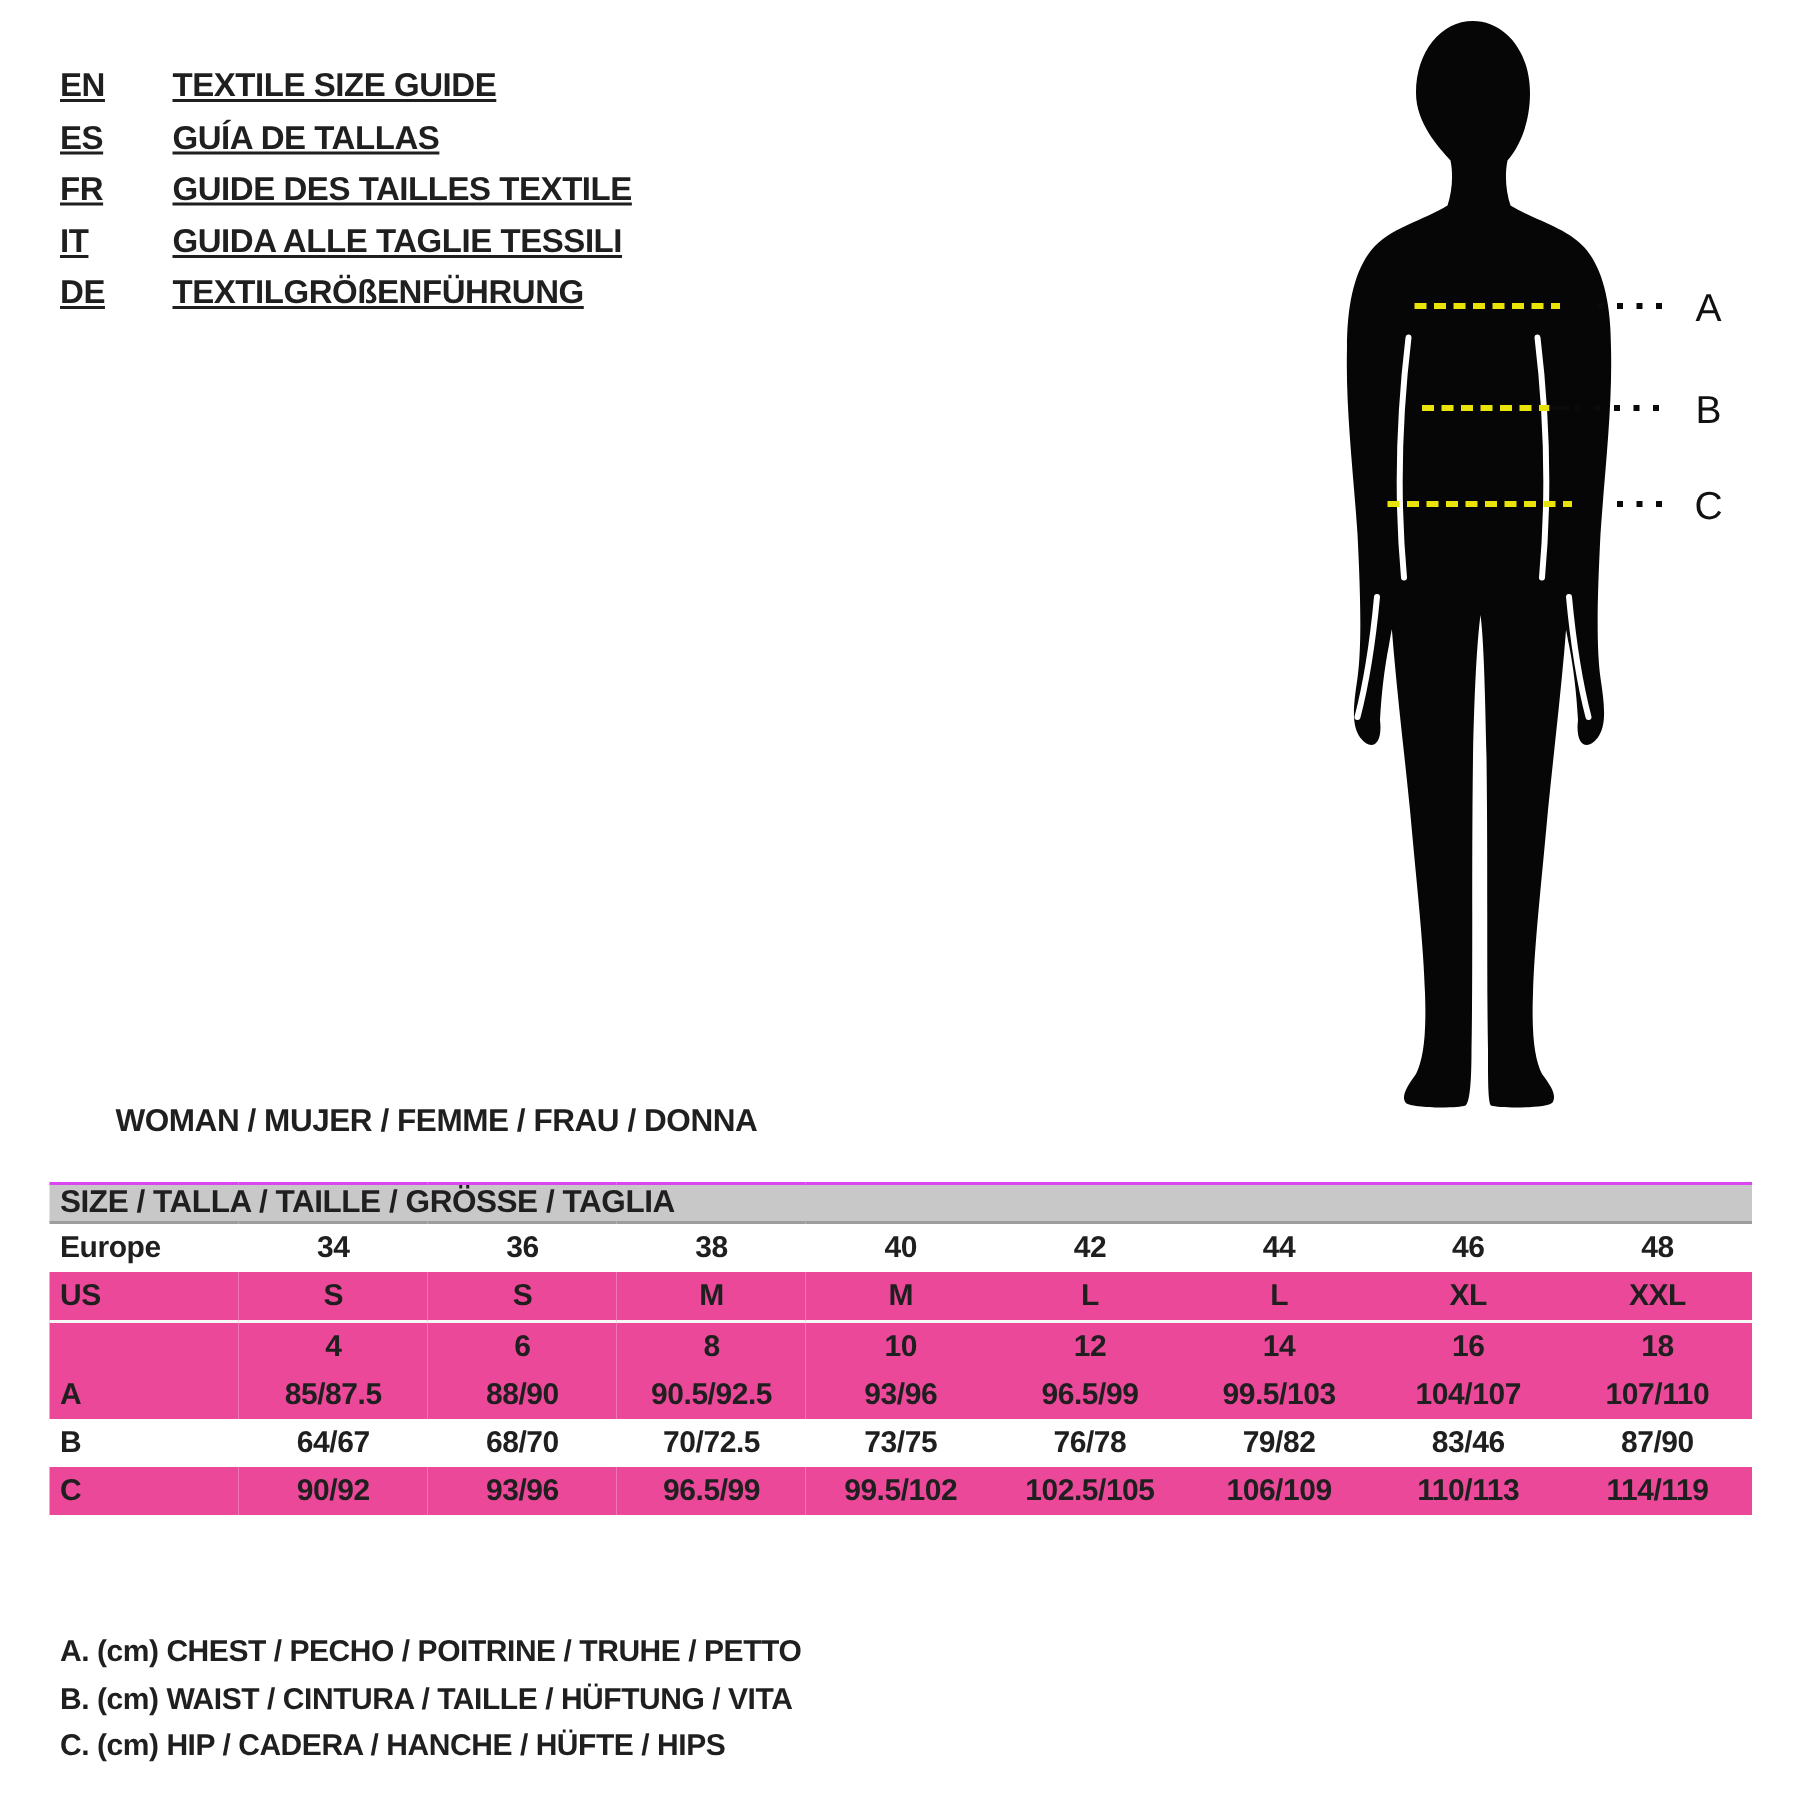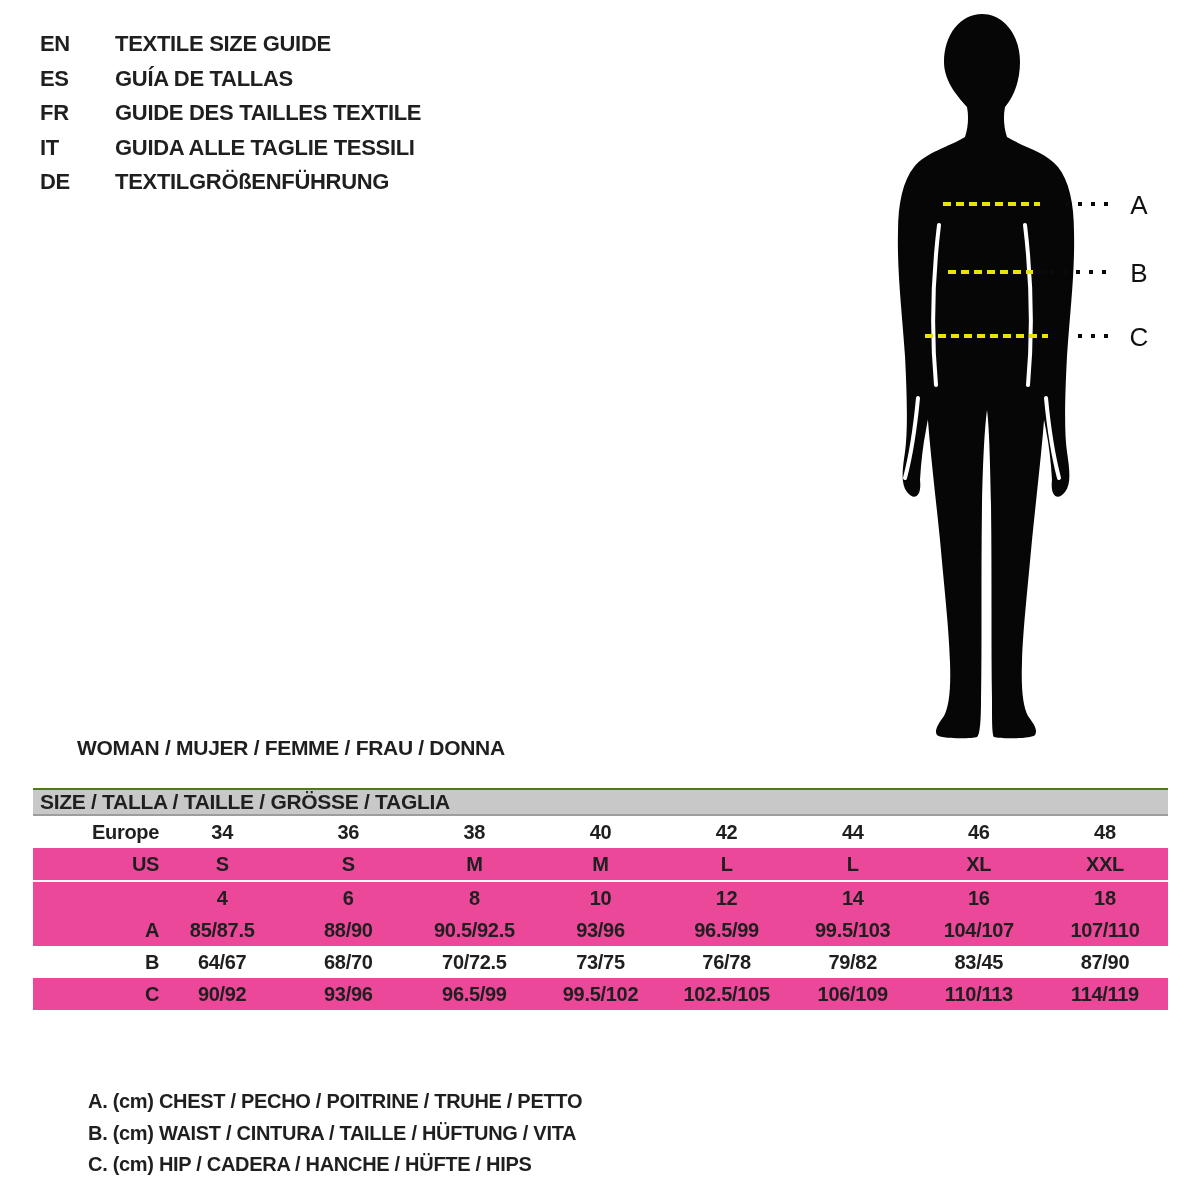--- a/index.html
+++ b/index.html
@@ -2,21 +2,21 @@
 <html><head>
 <meta charset="utf-8">
 <style>
   html,body{margin:0;padding:0;background:#ffffff;}
   body{
     width:1200px;height:1200px;position:relative;overflow:hidden;
     font-family:"Liberation Sans","DejaVu Sans",sans-serif;
     color:#1f1f1f;-webkit-font-smoothing:antialiased;
   }
   
-  .lang-block{position:absolute;left:40px;top:27px;}
+  .lang-block{position:absolute;left:40px;top:40px;text-decoration:underline;}
   .lang-row{display:flex;line-height:34.5px;font-size:22px;font-weight:bold;letter-spacing:-0.3px;}
   .lang-code{width:75px;flex:0 0 75px;}
   .lang-label{white-space:nowrap;}
   
   .figure-wrap{position:absolute;left:860px;top:0;width:290px;height:745px;}
   .figure-wrap svg{display:block;}
   .measure-label{
     position:absolute;left:1122px;width:34px;text-align:center;
     font-size:26px;font-weight:normal;color:#111;
   }
@@ -28,28 +28,28 @@
   
   .size-table{
     position:absolute;left:33px;top:788px;width:1135px;
     border-collapse:collapse;table-layout:fixed;
   }
   .size-table td{
     font-size:20px;font-weight:bold;letter-spacing:-0.3px;
     text-align:center;vertical-align:middle;height:32px;padding:0;
   }
   .size-table .thead{
-    background:#c8c8c8;border-top:2px solid #4d7c0f;border-bottom:2px solid #9d9d9d;
+    background:#c8c8c8;border-top:2px solid #d946ef;border-bottom:2px solid #9d9d9d;
     text-align:left;padding-left:7px;height:23px;font-size:21px;
   }
-  .size-table .lbl{text-align:right;padding-left:7px;width:160px;}
+  .size-table .lbl{text-align:left;padding-left:7px;width:160px;}
   .row-shade td{background:#ec4899;}
   .row-sep td{border-top:2px solid #f6f6f6;}
   
-  .legend-block{position:absolute;left:40px;top:1086px;margin-left:48px;}
+  .legend-block{position:absolute;left:40px;top:1086px;}
   .legend-line{font-size:20px;font-weight:bold;line-height:31.5px;letter-spacing:-0.3px;white-space:nowrap;}
 </style>
 </head>
 <body>
 
 <div class="lang-block">
   <div class="lang-row">
     <span class="lang-code">EN</span>
     <span class="lang-label">TEXTILE SIZE GUIDE</span>
   </div>
@@ -184,21 +184,21 @@
     <td>107/110</td>
   </tr>
   <tr>
     <td class="lbl">B</td>
     <td>64/67</td>
     <td>68/70</td>
     <td>70/72.5</td>
     <td>73/75</td>
     <td>76/78</td>
     <td>79/82</td>
-    <td>83/45</td>
+    <td>83/46</td>
     <td>87/90</td>
   </tr>
   <tr class="row-shade">
     <td class="lbl">C</td>
     <td>90/92</td>
     <td>93/96</td>
     <td>96.5/99</td>
     <td>99.5/102</td>
     <td>102.5/105</td>
     <td>106/109</td>

